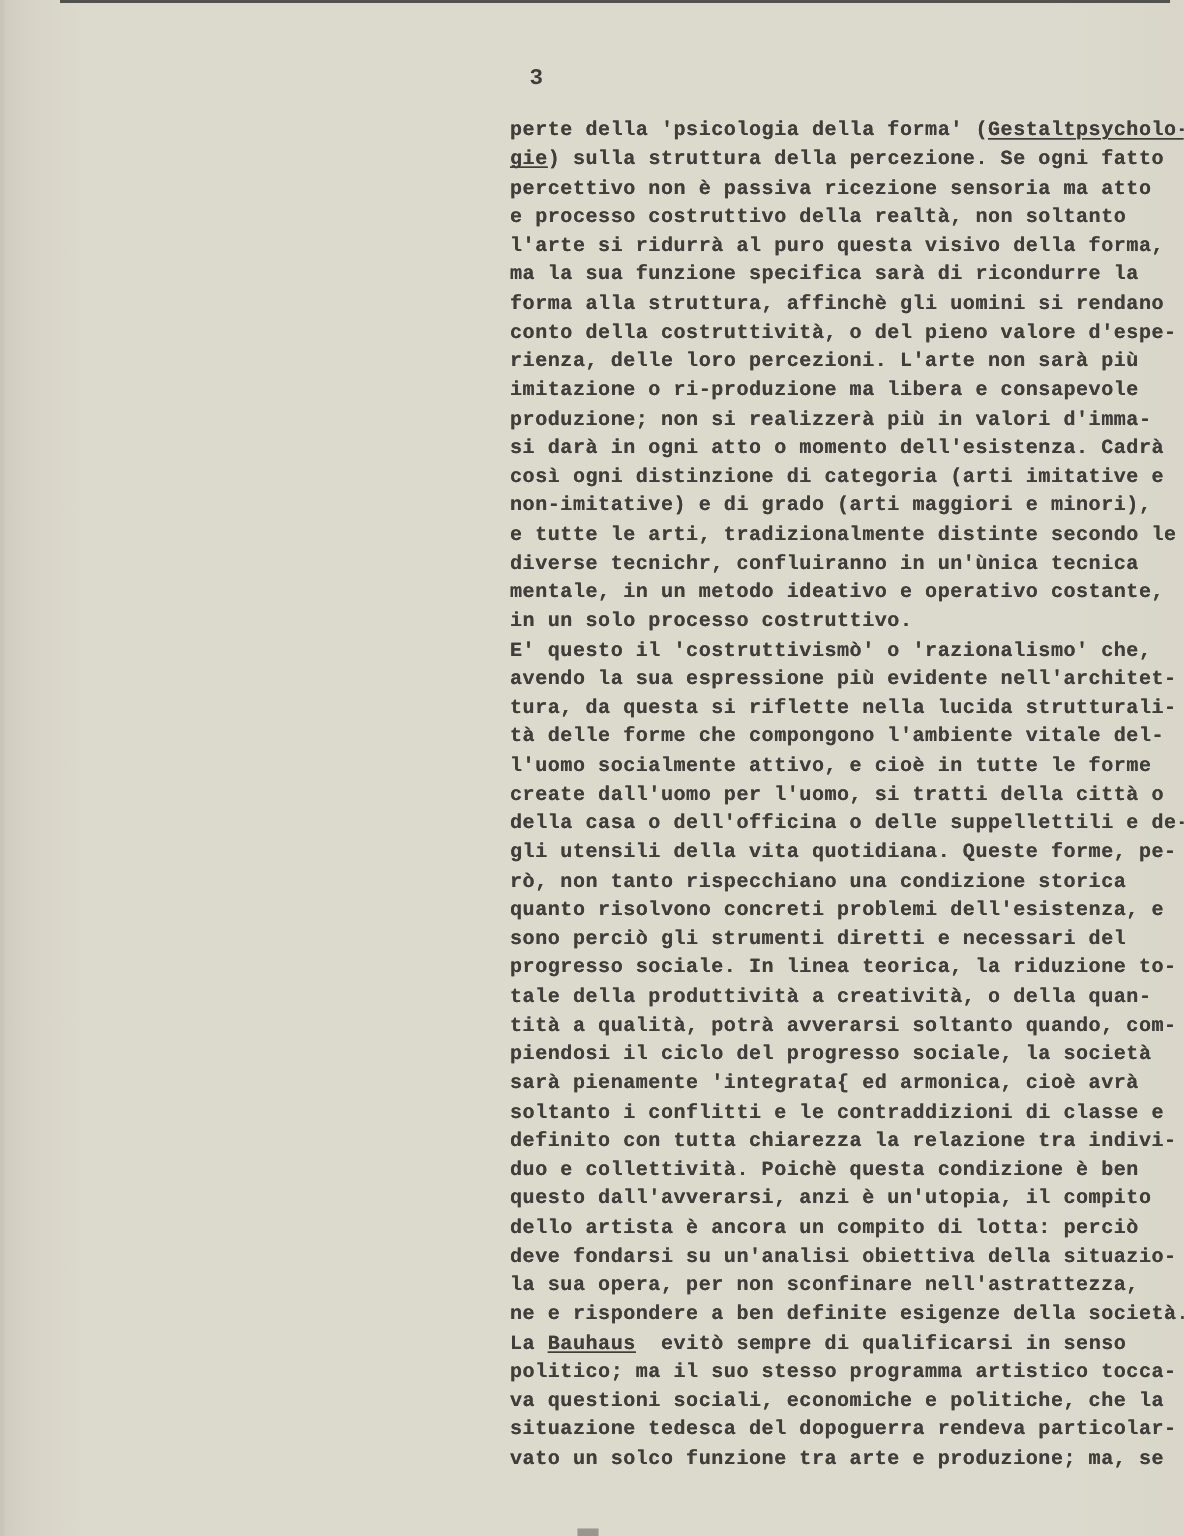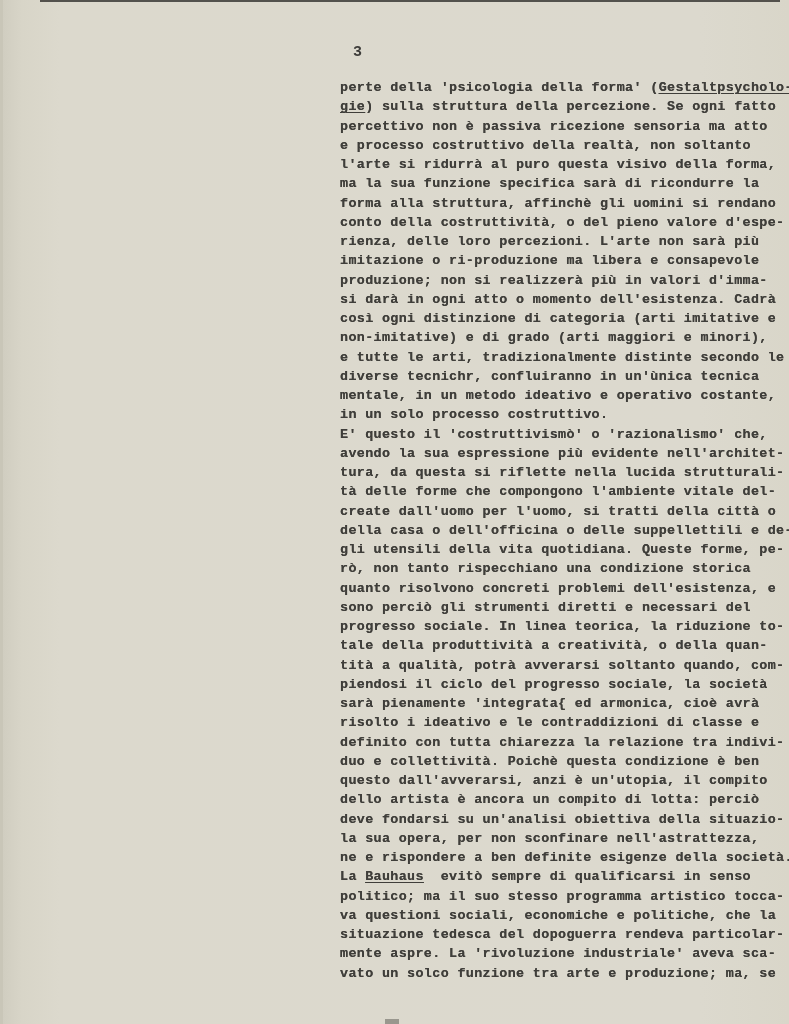--- a/index.html
+++ b/index.html
@@ -95,41 +95,41 @@
       <div class="line"><span>così ogni distinzione di categoria (arti imitative e</span><span class="u"></span><span></span></div>
       <div class="line"><span>non-imitative) e di grado (arti maggiori e minori),</span><span class="u"></span><span></span></div>
       <div class="line"><span>e tutte le arti, tradizionalmente distinte secondo le</span><span class="u"></span><span></span></div>
       <div class="line"><span>diverse tecnichr, confluiranno in un'ùnica tecnica</span><span class="u"></span><span></span></div>
       <div class="line"><span>mentale, in un metodo ideativo e operativo costante,</span><span class="u"></span><span></span></div>
       <div class="line"><span>in un solo processo costruttivo.</span><span class="u"></span><span></span></div>
       <div class="line"><span>E' questo il 'costruttivismò' o 'razionalismo' che,</span><span class="u"></span><span></span></div>
       <div class="line"><span>avendo la sua espressione più evidente nell'architet-</span><span class="u"></span><span></span></div>
       <div class="line"><span>tura, da questa si riflette nella lucida strutturali-</span><span class="u"></span><span></span></div>
       <div class="line"><span>tà delle forme che compongono l'ambiente vitale del-</span><span class="u"></span><span></span></div>
+      <div class="line"><span>l'uomo socialmente attivo, e cioè in tutte le forme</span><span class="u"></span><span></span></div>
       <div class="line"><span>create dall'uomo per l'uomo, si tratti della città o</span><span class="u"></span><span></span></div>
       <div class="line"><span>della casa o dell'officina o delle suppellettili e de-</span><span class="u"></span><span></span></div>
       <div class="line"><span>gli utensili della vita quotidiana. Queste forme, pe-</span><span class="u"></span><span></span></div>
       <div class="line"><span>rò, non tanto rispecchiano una condizione storica</span><span class="u"></span><span></span></div>
       <div class="line"><span>quanto risolvono concreti problemi dell'esistenza, e</span><span class="u"></span><span></span></div>
       <div class="line"><span>sono perciò gli strumenti diretti e necessari del</span><span class="u"></span><span></span></div>
       <div class="line"><span>progresso sociale. In linea teorica, la riduzione to-</span><span class="u"></span><span></span></div>
       <div class="line"><span>tale della produttività a creatività, o della quan-</span><span class="u"></span><span></span></div>
       <div class="line"><span>tità a qualità, potrà avverarsi soltanto quando, com-</span><span class="u"></span><span></span></div>
       <div class="line"><span>piendosi il ciclo del progresso sociale, la società</span><span class="u"></span><span></span></div>
       <div class="line"><span>sarà pienamente 'integrata{ ed armonica, cioè avrà</span><span class="u"></span><span></span></div>
-      <div class="line"><span>risolto i ideativo e le contraddizioni di classe e</span><span class="u"></span><span></span></div>
+      <div class="line"><span>soltanto i conflitti e le contraddizioni di classe e</span><span class="u"></span><span></span></div>
       <div class="line"><span>definito con tutta chiarezza la relazione tra indivi-</span><span class="u"></span><span></span></div>
       <div class="line"><span>duo e collettività. Poichè questa condizione è ben</span><span class="u"></span><span></span></div>
       <div class="line"><span>questo dall'avverarsi, anzi è un'utopia, il compito</span><span class="u"></span><span></span></div>
       <div class="line"><span>dello artista è ancora un compito di lotta: perciò</span><span class="u"></span><span></span></div>
       <div class="line"><span>deve fondarsi su un'analisi obiettiva della situazio-</span><span class="u"></span><span></span></div>
       <div class="line"><span>la sua opera, per non sconfinare nell'astrattezza,</span><span class="u"></span><span></span></div>
       <div class="line"><span>ne e rispondere a ben definite esigenze della società.</span><span class="u"></span><span></span></div>
       <div class="line"><span>La </span><span class="u">Bauhaus</span><span>  evitò sempre di qualificarsi in senso</span></div>
       <div class="line"><span>politico; ma il suo stesso programma artistico tocca-</span><span class="u"></span><span></span></div>
       <div class="line"><span>va questioni sociali, economiche e politiche, che la</span><span class="u"></span><span></span></div>
       <div class="line"><span>situazione tedesca del dopoguerra rendeva particolar-</span><span class="u"></span><span></span></div>
-      <div class="line"><span>mente aspre. La 'rivoluzione industriale' aveva sca-</span><span class="u"></span><span></span></div>
       <div class="line"><span>vato un solco funzione tra arte e produzione; ma, se</span><span class="u"></span><span></span></div>
     </div>
 
   <div class="footer-mark"></div>
 </div>
 
 </body></html>

